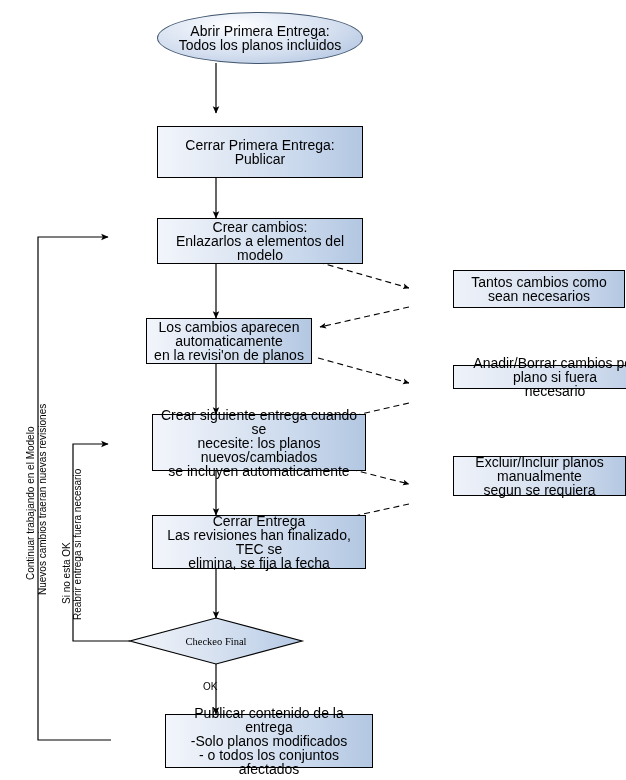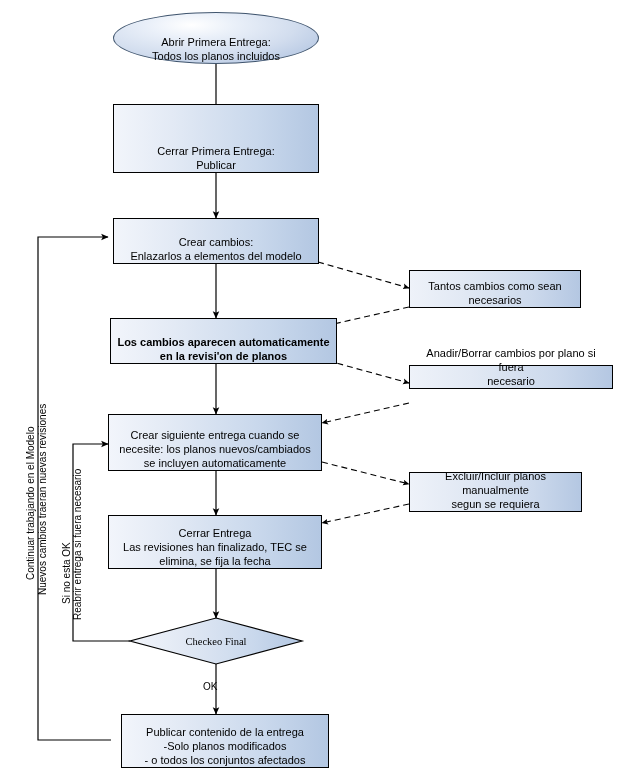--- a/index.html
+++ b/index.html
@@ -25,28 +25,29 @@
     width: 626px;
     height: 780px;
     pointer-events: none;
   }
 
   
   .node {
     position: absolute;
     box-sizing: border-box;
     display: flex;
-    align-items: flex-end;
+    align-items: center;
     justify-content: center;
     text-align: center;
     color: #000000;
-    font-size: 11px;
+    font-size: 14px;
     line-height: 14px;
     border: 1px solid #000000;
     background: linear-gradient(to right, #f2f5fb 0%, #e3eaf5 28%, #c9d8ec 70%, #b3c7e2 100%);
+    margin-left: 44px;
   }
   .node .txt { padding: 0 6px; white-space: pre-line; }
 
   .node.terminator {
     border: 1px solid #40556e;
     border-radius: 50%;
     background: radial-gradient(ellipse at 38% 24%, #ffffff 0%, #eaf0f9 24%, #d2ddee 58%, #b6c8e3 86%, #a8bcd9 100%);
   }
 
   .node.annotation {
@@ -136,31 +137,31 @@
         <stop offset="100%" stop-color="#b3c7e2"></stop>
       </linearGradient>
     </defs>
   </svg>
 
   <div class="node terminator" style="left:113px; top:12px; width:206px; height:52px;">
     <span class="txt">Abrir Primera Entrega:
 Todos los planos incluidos</span>
   </div>
 
-  <div class="node" style="left:113px; top:104px; width:206px; height:69px;">
+  <div class="node" style="left:113px; top:126px; width:206px; height:52px;">
     <span class="txt">Cerrar Primera Entrega:
 Publicar</span>
   </div>
 
   <div class="node" style="left:113px; top:218px; width:206px; height:46px;">
     <span class="txt">Crear cambios:
 Enlazarlos a elementos del modelo</span>
   </div>
 
-  <div class="node" style="left:110px; top:318px; width:227px; height:46px;font-weight:bold;">
+  <div class="node" style="left:102px; top:318px; width:166px; height:46px;">
     <span class="txt">Los cambios aparecen automaticamente
 en la revisi'on de planos</span>
   </div>
 
   <div class="node" style="left:108px; top:515px; width:214px; height:54px;">
     <span class="txt">Cerrar Entrega
 Las revisiones han finalizado, TEC se
 elimina, se fija la fecha</span>
   </div>
 
@@ -182,21 +183,21 @@
 
   <div class="node annotation" style="left:409px; top:270px; width:172px; height:38px;">
     <span class="txt">Tantos cambios como sean necesarios</span>
   </div>
 
   <div class="node annotation" style="left:409px; top:365px; width:204px; height:24px;">
     <span class="txt">Anadir/Borrar cambios por plano si fuera
 necesario</span>
   </div>
 
-  <div class="node annotation" style="left:409px; top:472px; width:173px; height:40px;">
+  <div class="node annotation" style="left:409px; top:456px; width:173px; height:40px;">
     <span class="txt">Excluir/Incluir planos manualmente
 segun se requiera</span>
   </div>
 
   <div class="edgelabel" style="left:203px; top:681px;">OK</div>
 
   <div class="vlabel" style="left:25px; top:580px;">Continuar trabajando en el Modelo</div>
 
   <div class="vlabel" style="left:37px; top:595px;">Nuevos cambios traeran nuevas revisiones</div>
 

